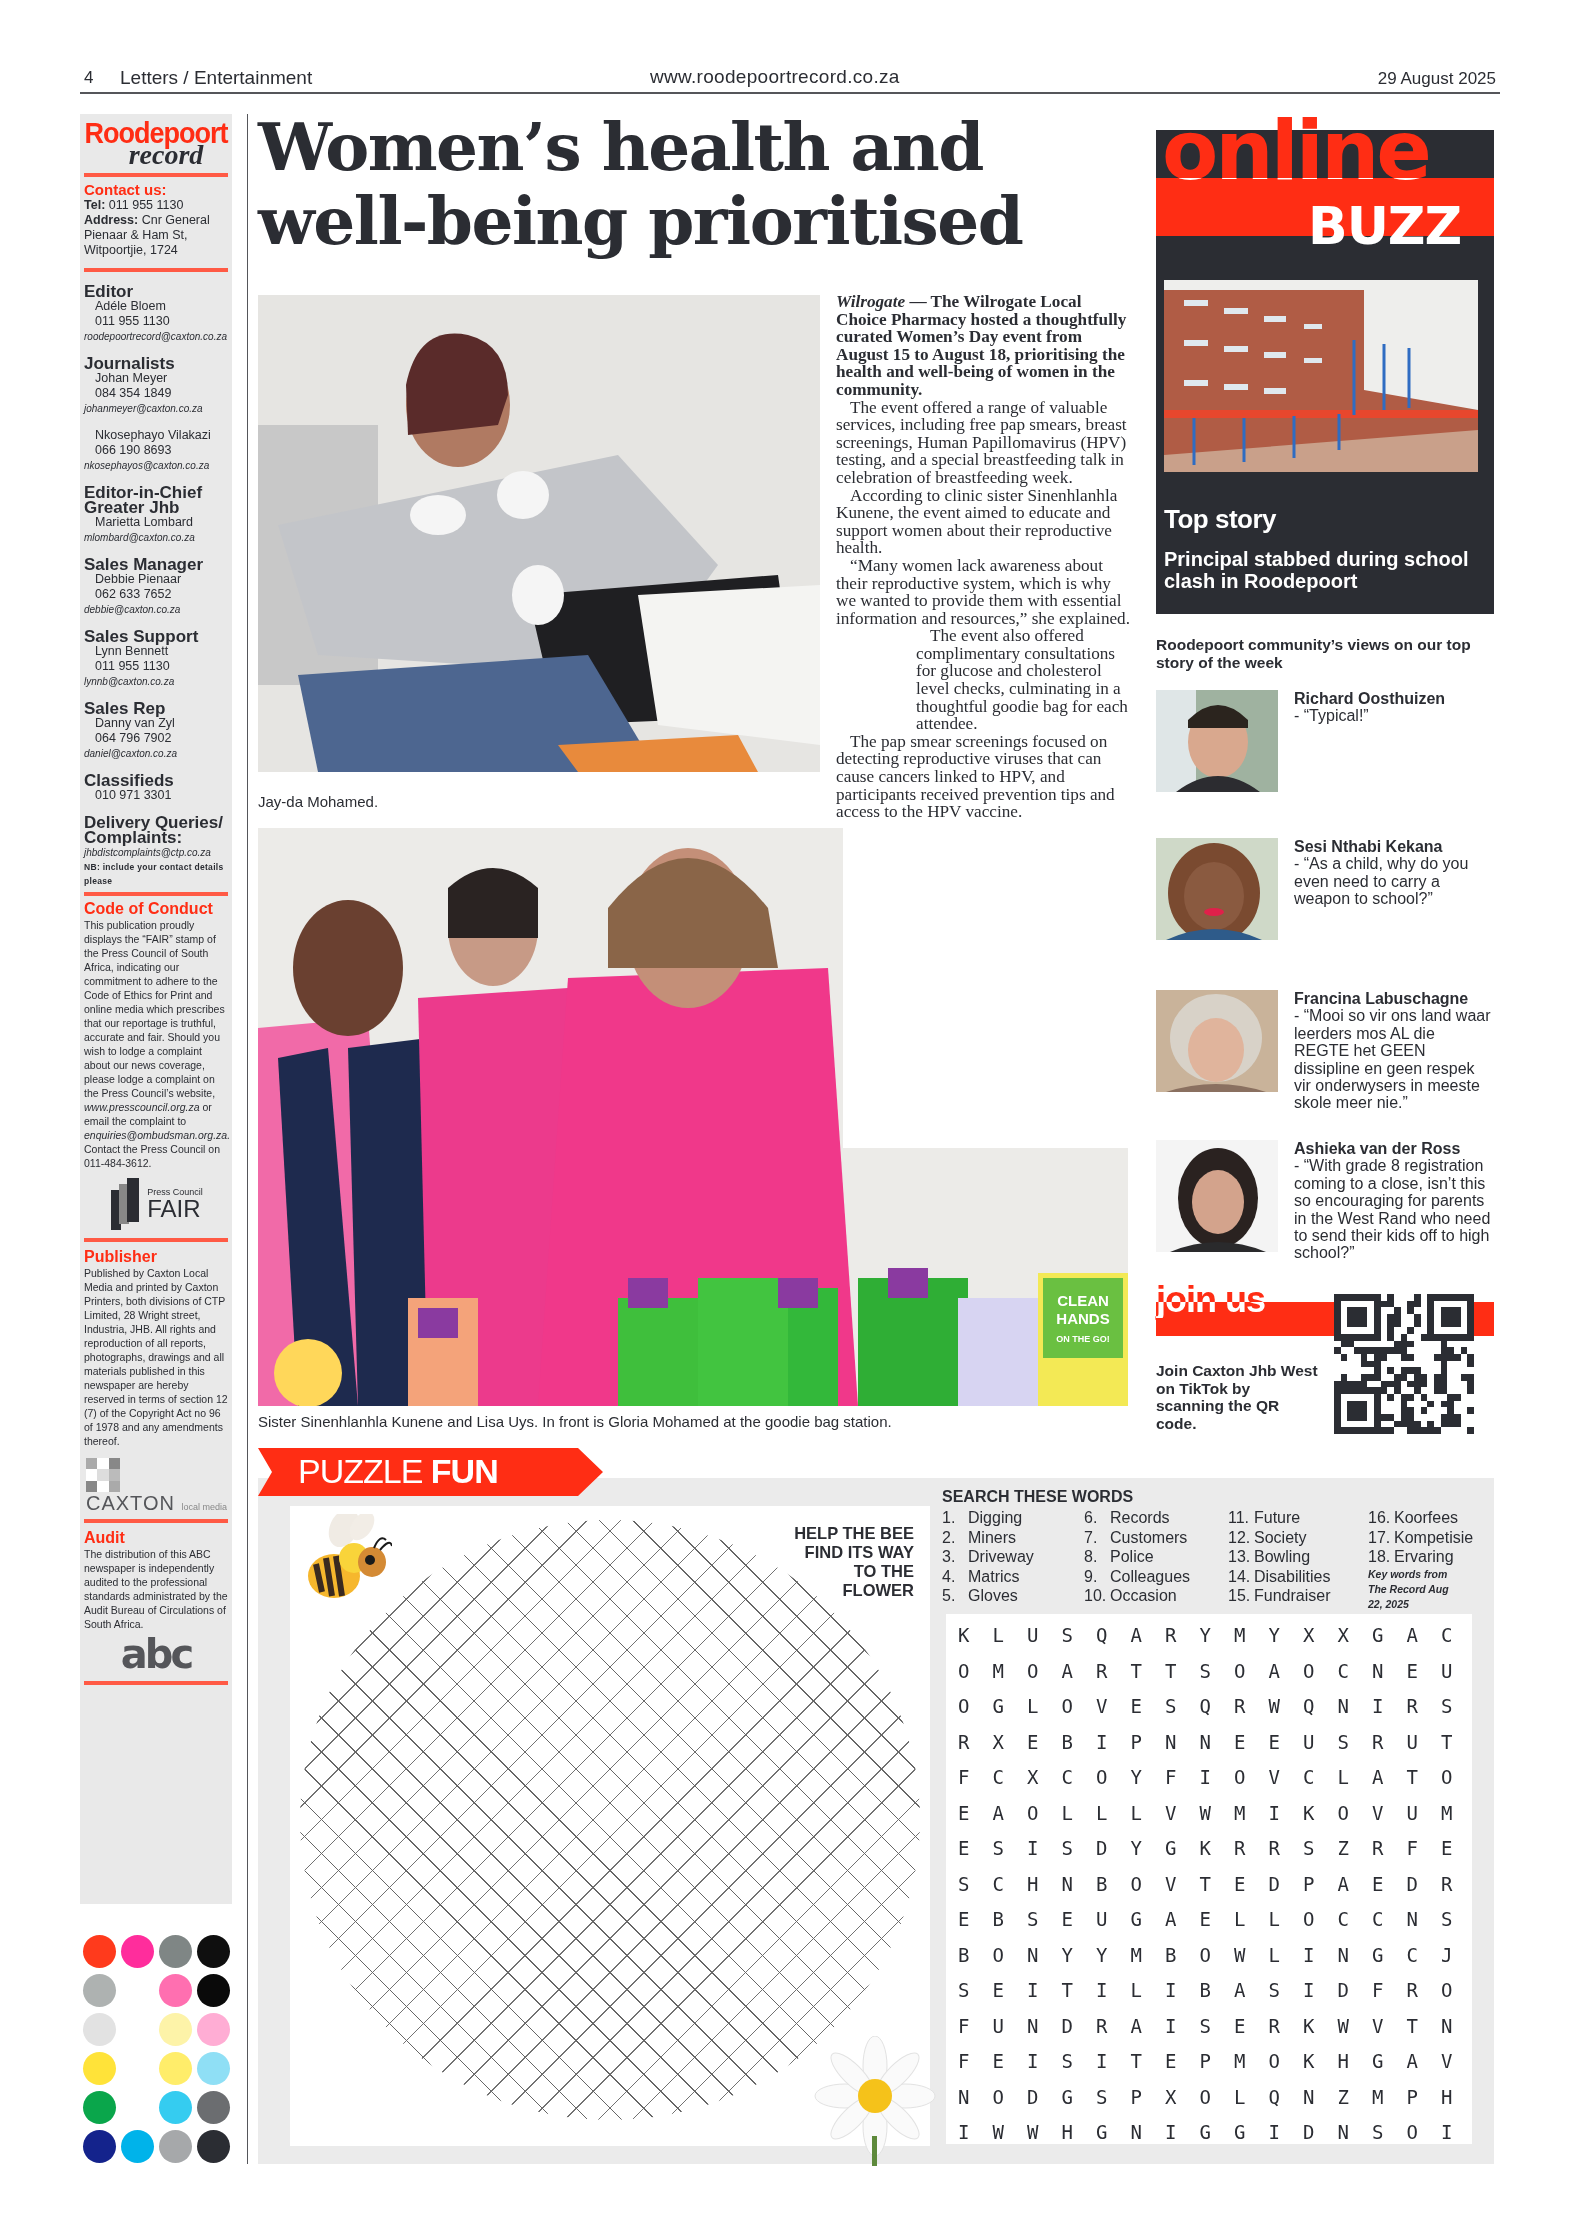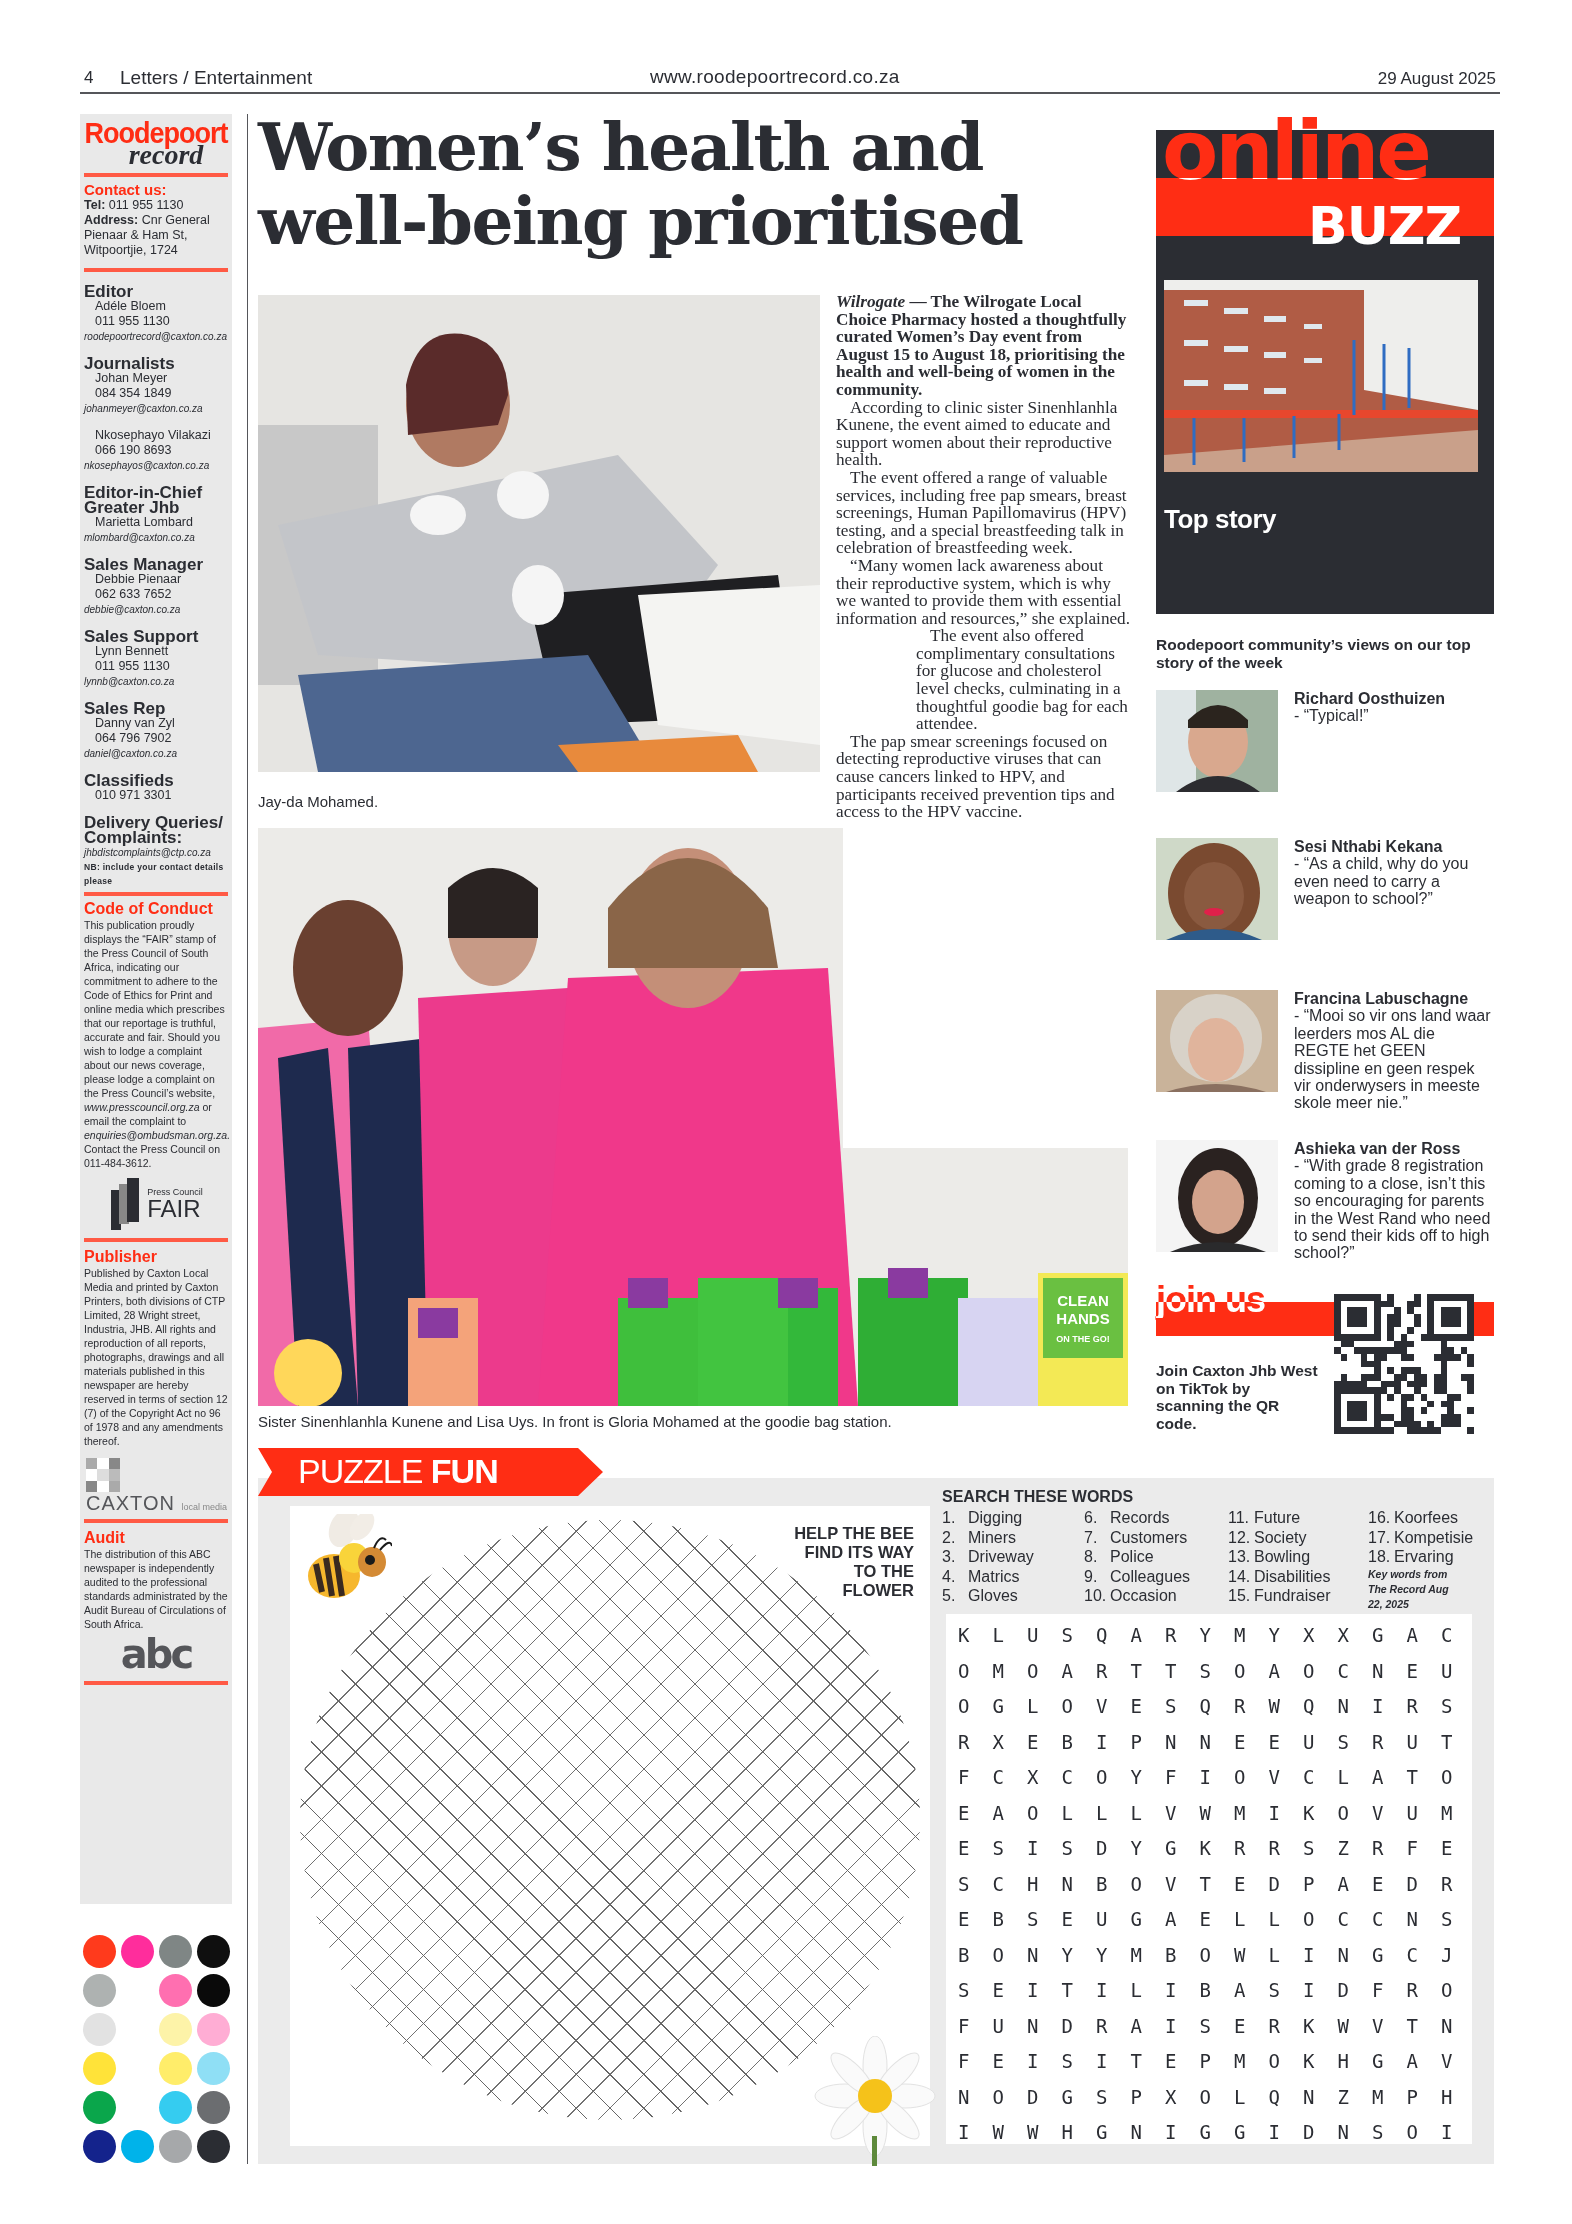--- a/index.html
+++ b/index.html
@@ -304,22 +304,22 @@
     <text x="825" y="478" text-anchor="middle" font-family="Liberation Sans, sans-serif" font-weight="bold" font-size="15" fill="#fff">CLEAN</text>
     <text x="825" y="496" text-anchor="middle" font-family="Liberation Sans, sans-serif" font-weight="bold" font-size="15" fill="#fff">HANDS</text>
     <text x="825" y="514" text-anchor="middle" font-family="Liberation Sans, sans-serif" font-weight="bold" font-size="9" fill="#fff">ON THE GO!</text>
     <ellipse cx="50" cy="545" rx="34" ry="34" fill="#ffd75a"></ellipse>
   </svg>
 </div>
 <div class="abs cap" style="left:258px;top:1413px">Sister Sinenhlanhla Kunene and Lisa Uys. In front is Gloria Mohamed at the goodie bag station.</div>
 
 <div class="abs article">
   <p class="lead"><i>Wilrogate</i> <span>— The Wilrogate Local Choice Pharmacy hosted a thoughtfully curated Women’s Day event from August 15 to August 18, prioritising the health and well-being of women in the community.</span></p>
+  <p>The event offered a range of valuable services, including free pap smears, breast screenings, Human Papillomavirus (HPV) testing, and a special breastfeeding talk in celebration of breastfeeding week.</p>
   <p>According to clinic sister Sinenhlanhla Kunene, the event aimed to educate and support women about their reproductive health.</p>
-  <p>The event offered a range of valuable services, including free pap smears, breast screenings, Human Papillomavirus (HPV) testing, and a special breastfeeding talk in celebration of breastfeeding week.</p>
   <p>“Many women lack awareness about their reproductive system, which is why we wanted to provide them with essential information and resources,” she explained.</p>
   <p style="padding-left:80px">The event also offered complimentary consultations for glucose and cholesterol level checks, culminating in a thoughtful goodie bag for each attendee.</p>
   <p style="padding-left:0">The pap smear screenings focused on detecting reproductive viruses that can cause cancers linked to HPV, and participants received prevention tips and access to the HPV vaccine.</p>
 </div>
 
 <div class="abs buzz">
   <div class="redband"></div>
   <div class="online">online</div>
   <div class="online-white">online</div>
   <div class="buzzw">BUZZ</div>
@@ -348,20 +348,21 @@
           <line x1="80" y1="138" x2="80" y2="182"></line>
           <line x1="130" y1="136" x2="130" y2="178"></line>
           <line x1="175" y1="134" x2="175" y2="170"></line>
         <line x1="190" y1="60" x2="190" y2="135"></line>
           <line x1="220" y1="64" x2="220" y2="130"></line>
           <line x1="245" y1="68" x2="245" y2="128"></line>
       </g>
     </svg>
   </div>
   <div class="top">Top story</div>
+  <div class="story">Principal stabbed during school clash in Roodepoort</div>
 </div>
 
 <div class="abs views-title">Roodepoort community’s views on our top story of the week</div>
 
 <div class="view" style="top:690px">
   <div class="face">
     <svg width="122" height="102" viewBox="0 0 122 102">
         <rect width="122" height="102" fill="#9fb2a0"></rect>
         <rect x="0" y="0" width="40" height="102" fill="#dfe6e7"></rect>
         <ellipse cx="62" cy="52" rx="30" ry="36" fill="#d9a88e"></ellipse>

